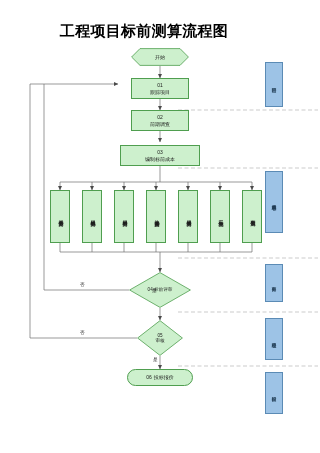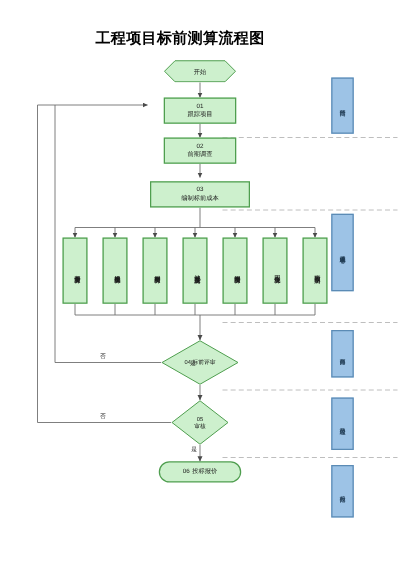--- a/index.html
+++ b/index.html
@@ -27,21 +27,21 @@
   }
 
   .page-title {
     position: absolute;
     left: 0;
     top: 22px;
     width: 288px;
     text-align: center;
     font-family: "DejaVu Serif", "Liberation Serif", serif;
     font-weight: bold;
-    font-size: 12px;
+    font-size: 15px;
     color: #000000;
     letter-spacing: 0.3px;
   }
 
   .node {
     position: absolute;
     box-sizing: border-box;
     display: flex;
     align-items: center;
     justify-content: center;

